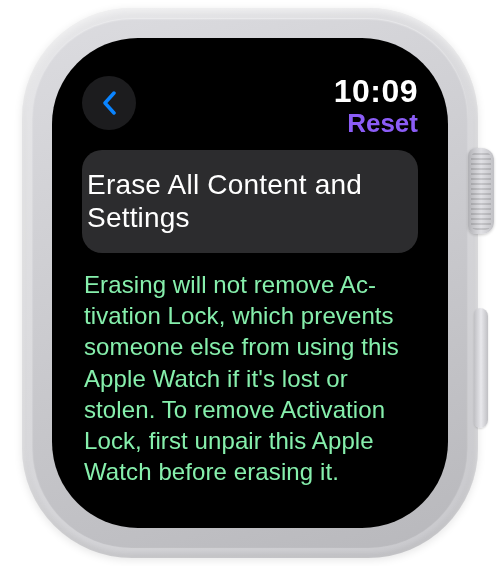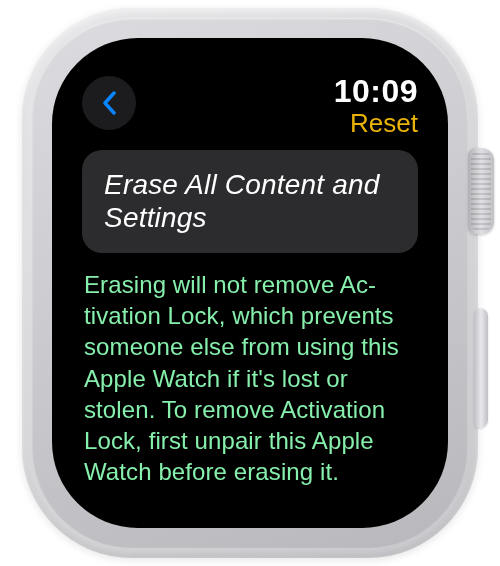--- a/index.html
+++ b/index.html
@@ -89,31 +89,30 @@
       margin-left: 35px;
     }
     .time {
       color: #fff;
       font-size: 32px;
       font-weight: 600;
       letter-spacing: 0.5px;
       line-height: 1.1;
     }
     .page-title {
-      color: #eab308;
+      color: #8b5cf6;
       font-size: 26px;
-      font-weight: 400;
+      font-weight: 700;
       line-height: 1.1;
     }
     .erase-card {
       background: #2c2c2e;
       border-radius: 20px;
-      padding: 18px 22px;
+      padding: 18px 5px;
       margin-top: 10px;
-      font-style: italic;
     }
     .erase-label {
       color: #fff;
       font-size: 28px;
       font-weight: 500;
       line-height: 1.2;
       letter-spacing: 0.2px;
     }
     .description {
       color: #86efac;

